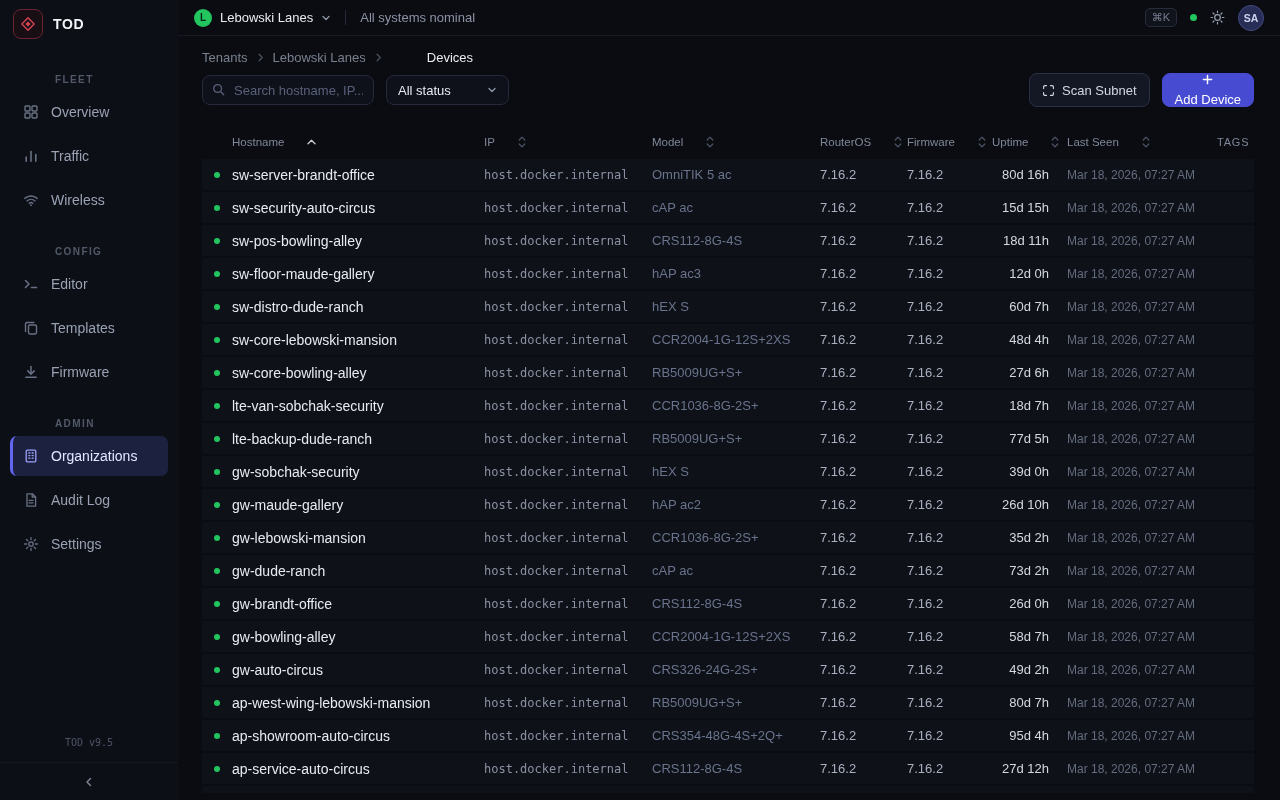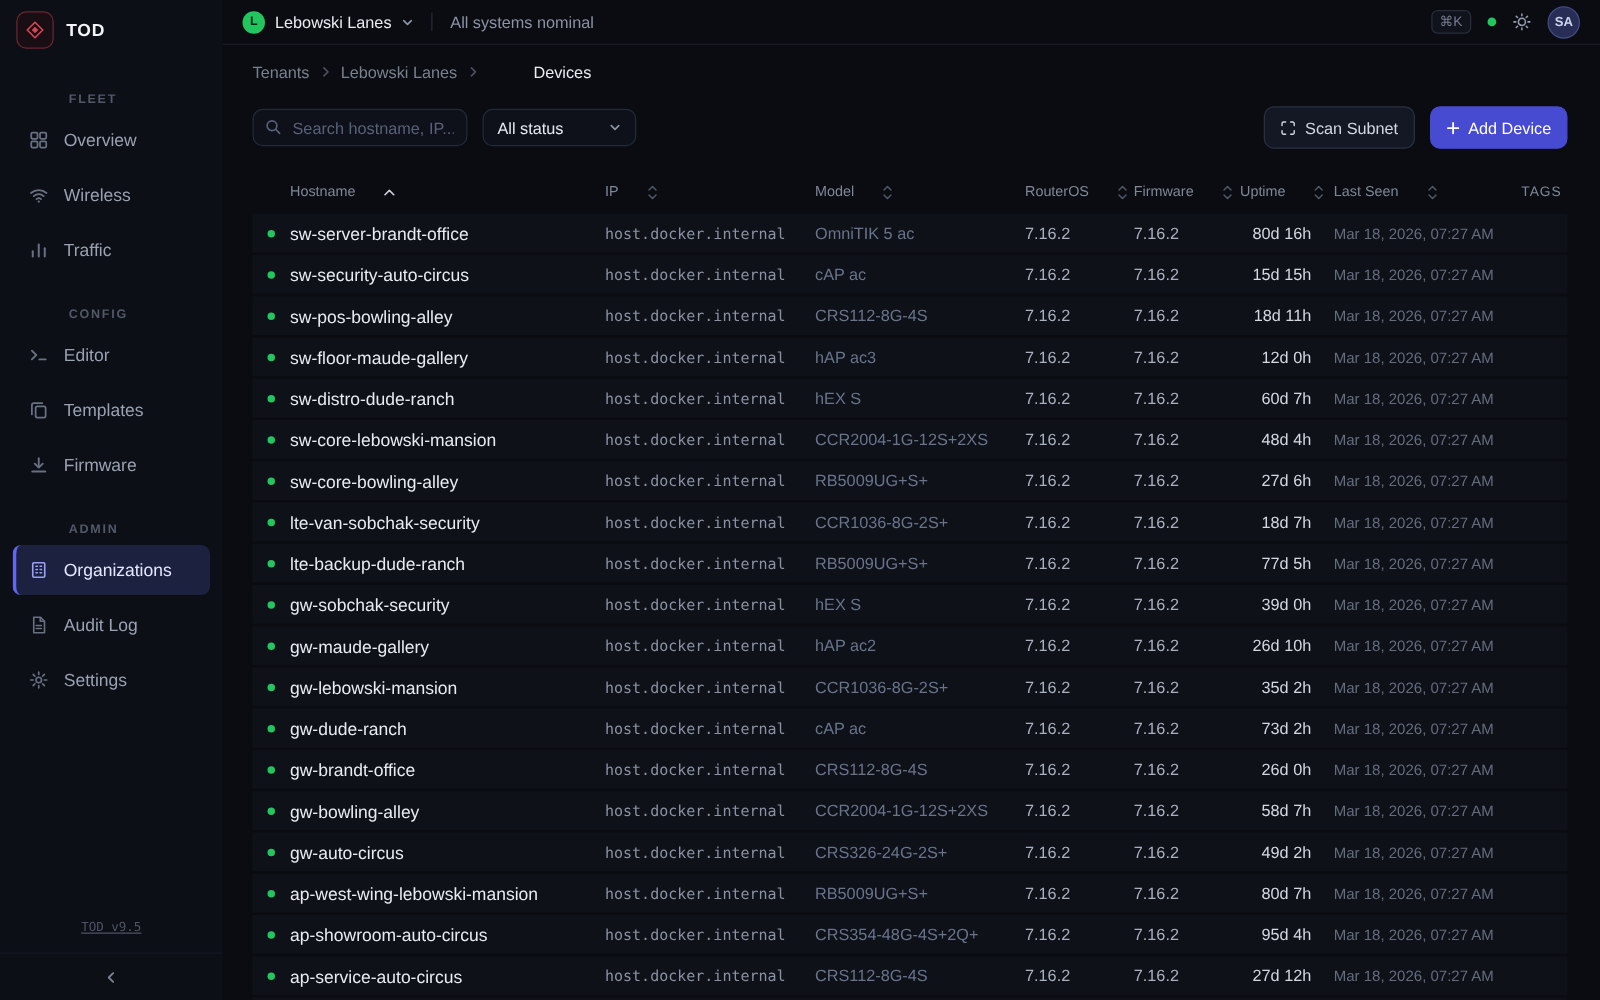--- a/index.html
+++ b/index.html
@@ -17,21 +17,21 @@
     display:flex; align-items:center; justify-content:center; color:#d84654; }
   .logo-text { font-weight:700; font-size:14px; letter-spacing:.6px; color:#f2f4f8; }
   .nav { flex:1; padding:0 10px; }
   .section-label { font-size:10px; letter-spacing:1.4px; color:#515969; font-weight:700; margin:26px 5px 7px;padding-left:40px; }
   .nav-item { display:flex; align-items:center; gap:12px; height:40px; padding:0 10px; margin-bottom:4px;
     border-radius:7px; color:#99a1b3; font-size:14px; cursor:pointer; border-left:3px solid transparent; }
   .nav-item .nico { color:#687184; display:flex; }
   .nav-item.active { background:#1c2140; border-left-color:#6366f1; color:#e4e7ff; }
   .nav-item.active .nico { color:#9aa0f8; }
   .sidebar-footer { padding-bottom:0; }
-  .version { text-align:center; font-size:10px; color:#4d5465; margin-bottom:14px;text-decoration:underline; }
+  .version { text-align:center; font-size:10px; color:#4d5465; margin-bottom:14px; }
   .collapse-bar { height:38px; display:flex; align-items:center; justify-content:center; color:#7b8294;
     border-top:1px solid #151824; cursor:pointer; }
 
   
   .main { flex:1; display:flex; flex-direction:column; min-width:0; }
   .topbar { height:36px; flex-shrink:0; display:flex; align-items:center; padding:0 16px;
     border-bottom:1px solid #171a24; }
   .tenant-chip { display:flex; align-items:center; gap:8px; cursor:pointer; }
   .tenant-avatar { width:18px; height:18px; border-radius:50%; background:#22c55e; color:#06281a;
     font-size:10px; font-weight:700; display:flex; align-items:center; justify-content:center; }
@@ -42,39 +42,39 @@
   .topbar-right { margin-left:auto; display:flex; align-items:center; gap:13px; }
   .kbd-hint { font-size:11px; color:#747c8f; border:1px solid #272c3a; background:#10131b;
     border-radius:5px; padding:2px 6px; }
   .gdot { width:7px; height:7px; border-radius:50%; background:#22c55e; }
   .theme-btn { color:#969dae; cursor:pointer; display:flex; }
   .user-avatar { width:26px; height:26px; border-radius:50%; background:#272d55; border:1px solid #434b85;
     color:#ccd2ee; font-size:10.5px; font-weight:700; display:flex; align-items:center; justify-content:center; cursor:pointer; }
 
   .content { flex:1; padding:14px 26px 0 24px; min-width:0; }
 
-  .breadcrumb { display:flex; align-items:center; gap:7px; font-size:13px; margin-bottom:20px; }
+  .breadcrumb { display:flex; align-items:center; gap:7px; font-size:13px; margin-bottom:8px; }
   .crumb { color:#79818f; cursor:pointer; }
   .crumb-sep { color:#49505f; display:flex; }
   .crumb-current { color:#e9ecf3;padding-left:36px; }
 
   .toolbar { display:flex; align-items:center; gap:12px; margin-bottom:21px; }
   .search-wrap { position:relative; width:172px; height:30px; }
   .search-wrap input { width:100%; height:100%; background:#0e1119; border:1px solid #242a38; border-radius:8px;
     color:#dfe3ec; font-size:13px; padding:0 10px 0 31px; outline:none; font-family:"Liberation Sans", sans-serif; }
   .search-wrap input::placeholder { color:#59617a; }
   .search-icon { position:absolute; left:10px; top:8px; color:#59617a; }
   .select-box { min-width:123px; height:30px; display:flex; align-items:center; justify-content:space-between;
     gap:18px; padding:0 11px; background:#0e1119; border:1px solid #242a38; border-radius:8px;
     font-size:13px; color:#e6e9f1; cursor:pointer; }
   .tb-spacer { flex:1; }
   .btn { height:34px; display:flex; align-items:center; gap:7px; padding:0 12px; border-radius:8px;
     font-size:13px; cursor:pointer; white-space:nowrap; }
   .btn-secondary { background:#141824; border:1px solid #2a3040; color:#d3d7e2; }
-  .btn-primary { background:#474bd2; color:#ffffff; border:1px solid #474bd2; }
+  .btn-primary { background:#474bd2; color:#ffffff; border:1px solid #474bd2;flex-direction:column; }
 
   
   .tbl { width:100%; }
   .grid-cols { display:grid; grid-template-columns:30px 252px 168px 168px 87px 85px 75px 150px 1fr; align-items:center; }
   .thead { height:28px; margin-bottom:3px; font-size:11.5px; color:#7f8798; }
   .th { display:flex; align-items:center; gap:23px; cursor:pointer; }
   .th .sort-idle { color:#4e5668; }
   .th .sort-asc { color:#c9ced9; }
   .th-tags { letter-spacing:.8px; font-size:11px; cursor:default; }
   .trow { background:#0e1118; height:31px; margin-bottom:2px; cursor:pointer; }
@@ -114,39 +114,39 @@
               <rect x="9" y="2" width="5" height="5" rx="1"></rect>
             <rect x="2" y="9" width="5" height="5" rx="1"></rect>
               <rect x="9" y="9" width="5" height="5" rx="1"></rect>
           </svg>
         </span>
         <span>Overview</span>
       </div>
 
       <div class="nav-item">
         <span class="nico">
+          <svg width="16" height="16" viewBox="0 0 16 16" fill="none" stroke="currentColor" stroke-width="1.6" stroke-linecap="round">
+            <path d="M3.2 13.2V9"></path>
+              <path d="M8 13.2V3.6"></path>
+              <path d="M12.8 13.2V6.6"></path>
+          </svg>
+        </span>
+        <span>Traffic</span>
+      </div>
+
+      <div class="nav-item">
+        <span class="nico">
           <svg width="16" height="16" viewBox="0 0 16 16" fill="none" stroke="currentColor" stroke-width="1.4" stroke-linecap="round">
             <path d="M1.8 6.4a9.4 9.4 0 0 1 12.4 0"></path>
               <path d="M4 8.9a6 6 0 0 1 8 0"></path>
               <path d="M6.2 11.3a2.8 2.8 0 0 1 3.6 0"></path>
             <circle cx="8" cy="13.2" r="0.9" fill="currentColor" stroke="none"></circle>
           </svg>
         </span>
         <span>Wireless</span>
-      </div>
-
-      <div class="nav-item">
-        <span class="nico">
-          <svg width="16" height="16" viewBox="0 0 16 16" fill="none" stroke="currentColor" stroke-width="1.6" stroke-linecap="round">
-            <path d="M3.2 13.2V9"></path>
-              <path d="M8 13.2V3.6"></path>
-              <path d="M12.8 13.2V6.6"></path>
-          </svg>
-        </span>
-        <span>Traffic</span>
       </div>
 
       <div class="section-label">CONFIG</div>
 
       <div class="nav-item">
         <span class="nico">
           <svg width="16" height="16" viewBox="0 0 16 16" fill="none" stroke="currentColor" stroke-width="1.5" stroke-linecap="round" stroke-linejoin="round">
             <path d="M2.5 4.5l3.5 3.5-3.5 3.5"></path>
               <path d="M8.5 11.5h5"></path>
           </svg>

